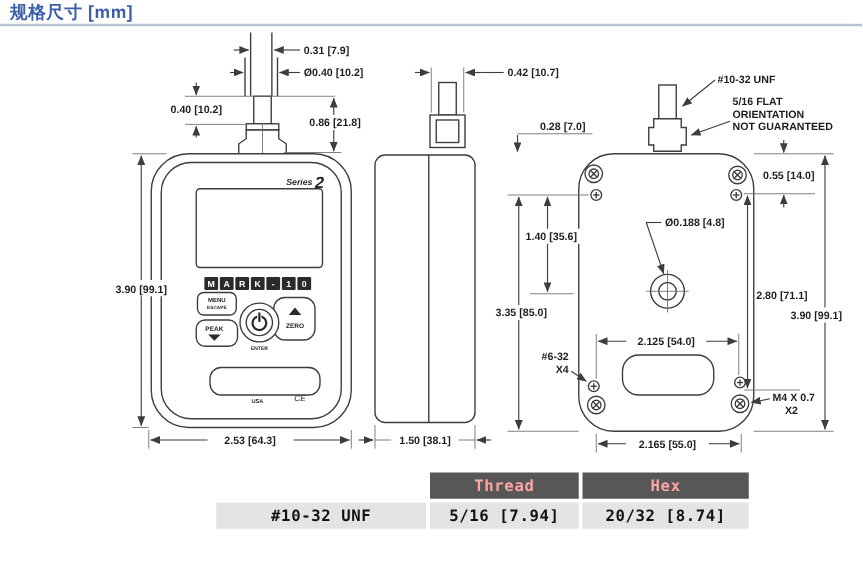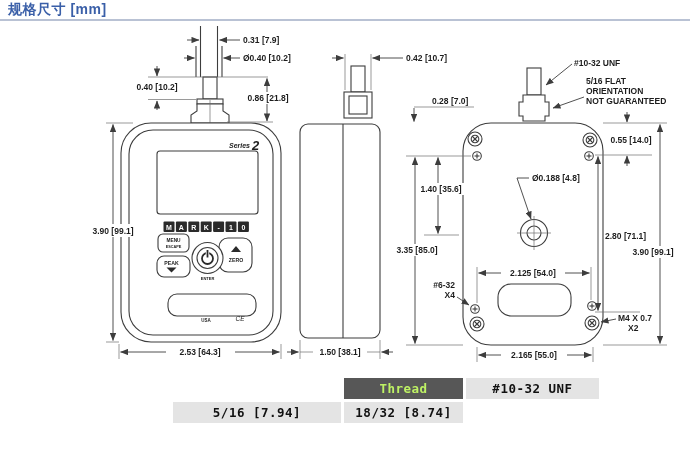--- a/index.html
+++ b/index.html
@@ -21,21 +21,21 @@
   .endt { text-anchor:end; }
   .darkfill { fill:#2a2a2a; stroke:none; }
   .logoletter { font:bold 7px "Liberation Sans",sans-serif; fill:#fff; text-anchor:middle; }
   .devtext { fill:#222; }
 
   
   .spec-table { position:absolute; left:173px; top:378px; display:grid;
                 grid-template-columns:168px 119px 133px; grid-auto-rows:21px; gap:3px;
                 font-family:"DejaVu Sans Mono",monospace; font-size:12.5px; font-weight:bold; }
   .cell { display:flex; align-items:center; justify-content:center; letter-spacing:0.5px; white-space:pre; }
-  .cell.dark  { background:#575757; color:#bef264; }
+  .cell.dark  { background:#575757; color:#fca5a5; }
   .cell.light { background:#e4e4e4; color:#111111; }
   .cell.blank { background:transparent; }
 </style>
 </head>
 <body>
 
 <div class="stage">
 
   <div class="page-title">规格尺寸 [mm]</div>
   <div class="title-rule"></div>
@@ -296,20 +296,21 @@
       <line class="thin" x1="593" y1="347" x2="593" y2="362"></line>
       <line class="dim" x1="478.5" y1="355" x2="591.5" y2="355" marker-start="url(#arr)" marker-end="url(#arr)"></line>
       <rect class="mask" x="501" y="349" width="66" height="12"></rect>
       <text class="lbl mid" x="534" y="358">2.165 [55.0]</text>
     </g>
   </svg>
 
   <div class="spec-table">
     <div class="cell blank"></div>
     <div class="cell dark">Thread</div>
+    <div class="cell dark">Hex</div>
 
     <div class="cell light">#10-32 UNF</div>
     <div class="cell light">5/16 [7.94]</div>
 
-    <div class="cell light">18/32 [8.74]</div>
+    <div class="cell light">20/32 [8.74]</div>
   </div>
 
 </div>
 
 </body></html>

